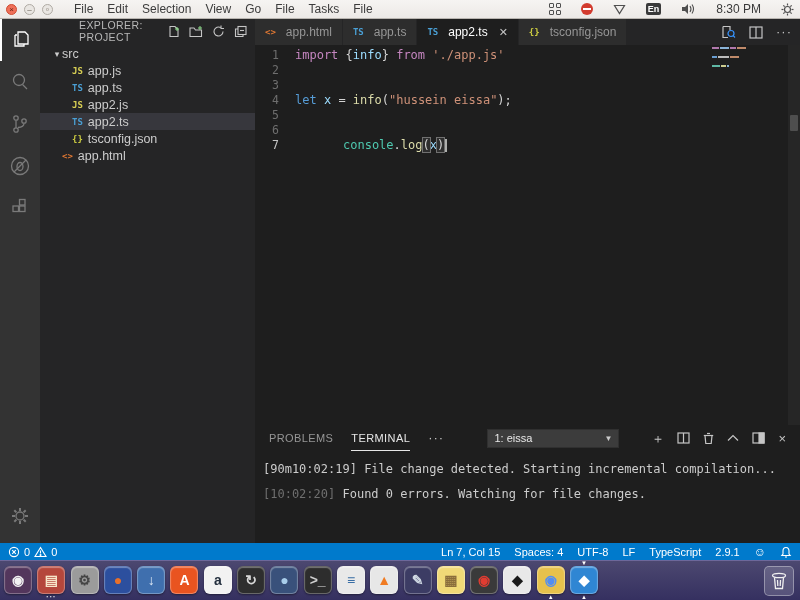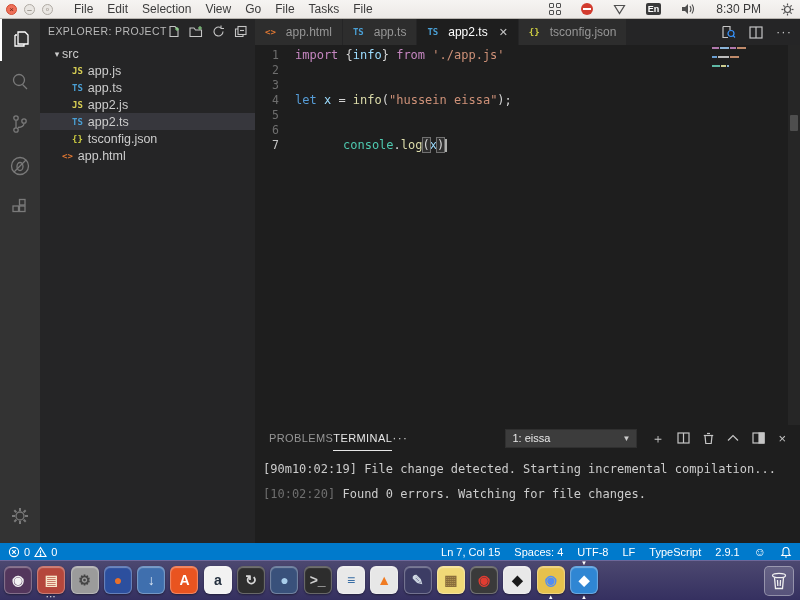--- a/index.html
+++ b/index.html
@@ -29,21 +29,21 @@
   .act-item { width:40px; height:42px; display:flex; align-items:center; justify-content:center; }
   .act-item svg { stroke:#7a7a7a; fill:none; stroke-width:1.3; }
   .act-item.active svg { stroke:#ffffff; }
   .act-item.active { border-left:2px solid #fff; }
   #act-gear { position:absolute; bottom:6px; left:0; }
 
   
   #sidebar { position:absolute; top:19px; left:40px; width:215px; height:524px;
     background:#252526; color:#cccccc; }
   #sidebar-header { height:24px; display:flex; align-items:center; padding:0 8px;
-    font-size:10.5px; letter-spacing:.4px; color:#b8b8b8; }
+    font-size:10.5px; letter-spacing:.4px; color:#b8b8b8;margin-left:31px; }
   #sidebar-actions { margin-left:auto; display:flex; gap:9px; align-items:center; }
   #sidebar-actions svg { stroke:#c5c5c5; fill:none; stroke-width:1.1; }
   .tree { padding-top:2px; }
   .tree-row { height:17px; display:flex; align-items:center; font-size:12.5px; cursor:default; }
   .tree-row.selected { background:#37373d; }
   .tw { display:inline-block; width:10px; font-size:9px; color:#cccccc; text-align:center; }
   .ficon { font-size:9px; font-weight:bold; margin-right:5px; font-family:"DejaVu Sans Mono",monospace; }
 
   
   #editorcol { position:absolute; top:19px; left:255px; width:545px; height:524px; }
@@ -72,21 +72,21 @@
     vertical-align:middle; margin-left:1px; }
   #minimap { position:absolute; top:2px; right:52px; width:36px; }
   .mm-row { height:2px; margin-bottom:7px; display:flex; gap:1px; }
   .mm-row span { height:2px; display:inline-block; }
   #scrollbar { position:absolute; top:0; right:0; width:12px; height:380px; background:#262626; }
   #scroll-thumb { position:absolute; top:70px; left:2px; width:8px; height:16px;
     background:#4e4e4e; border-radius:1px; }
 
   
   #panel { height:118px; background:#1e1e1e; position:relative; }
-  #panel-header { height:26px; display:flex; align-items:center; padding:0 14px; }
+  #panel-header { height:26px; display:flex; align-items:center; padding:0 14px; gap:18px; }
   .panel-tab { font-size:11px; letter-spacing:.4px; color:#969696; height:26px;
     line-height:26px; cursor:default; }
   .panel-tab.active { color:#e7e7e7; border-bottom:1px solid #e7e7e7; }
   #terminal-select { margin-left:auto; width:132px; height:19px; background:#3c3c3c;
     border:1px solid #303030; color:#e8e8e8; font-size:11px; display:flex;
     align-items:center; padding:0 6px; }
   #terminal-select .arrow { margin-left:auto; font-size:8px; color:#cccccc; }
   #panel-actions { display:flex; align-items:center; gap:13px; margin-left:14px; }
   #panel-actions .pic { color:#c5c5c5; font-size:13px; line-height:13px; }
   #panel-actions svg { stroke:#c5c5c5; fill:none; stroke-width:1.2; }

